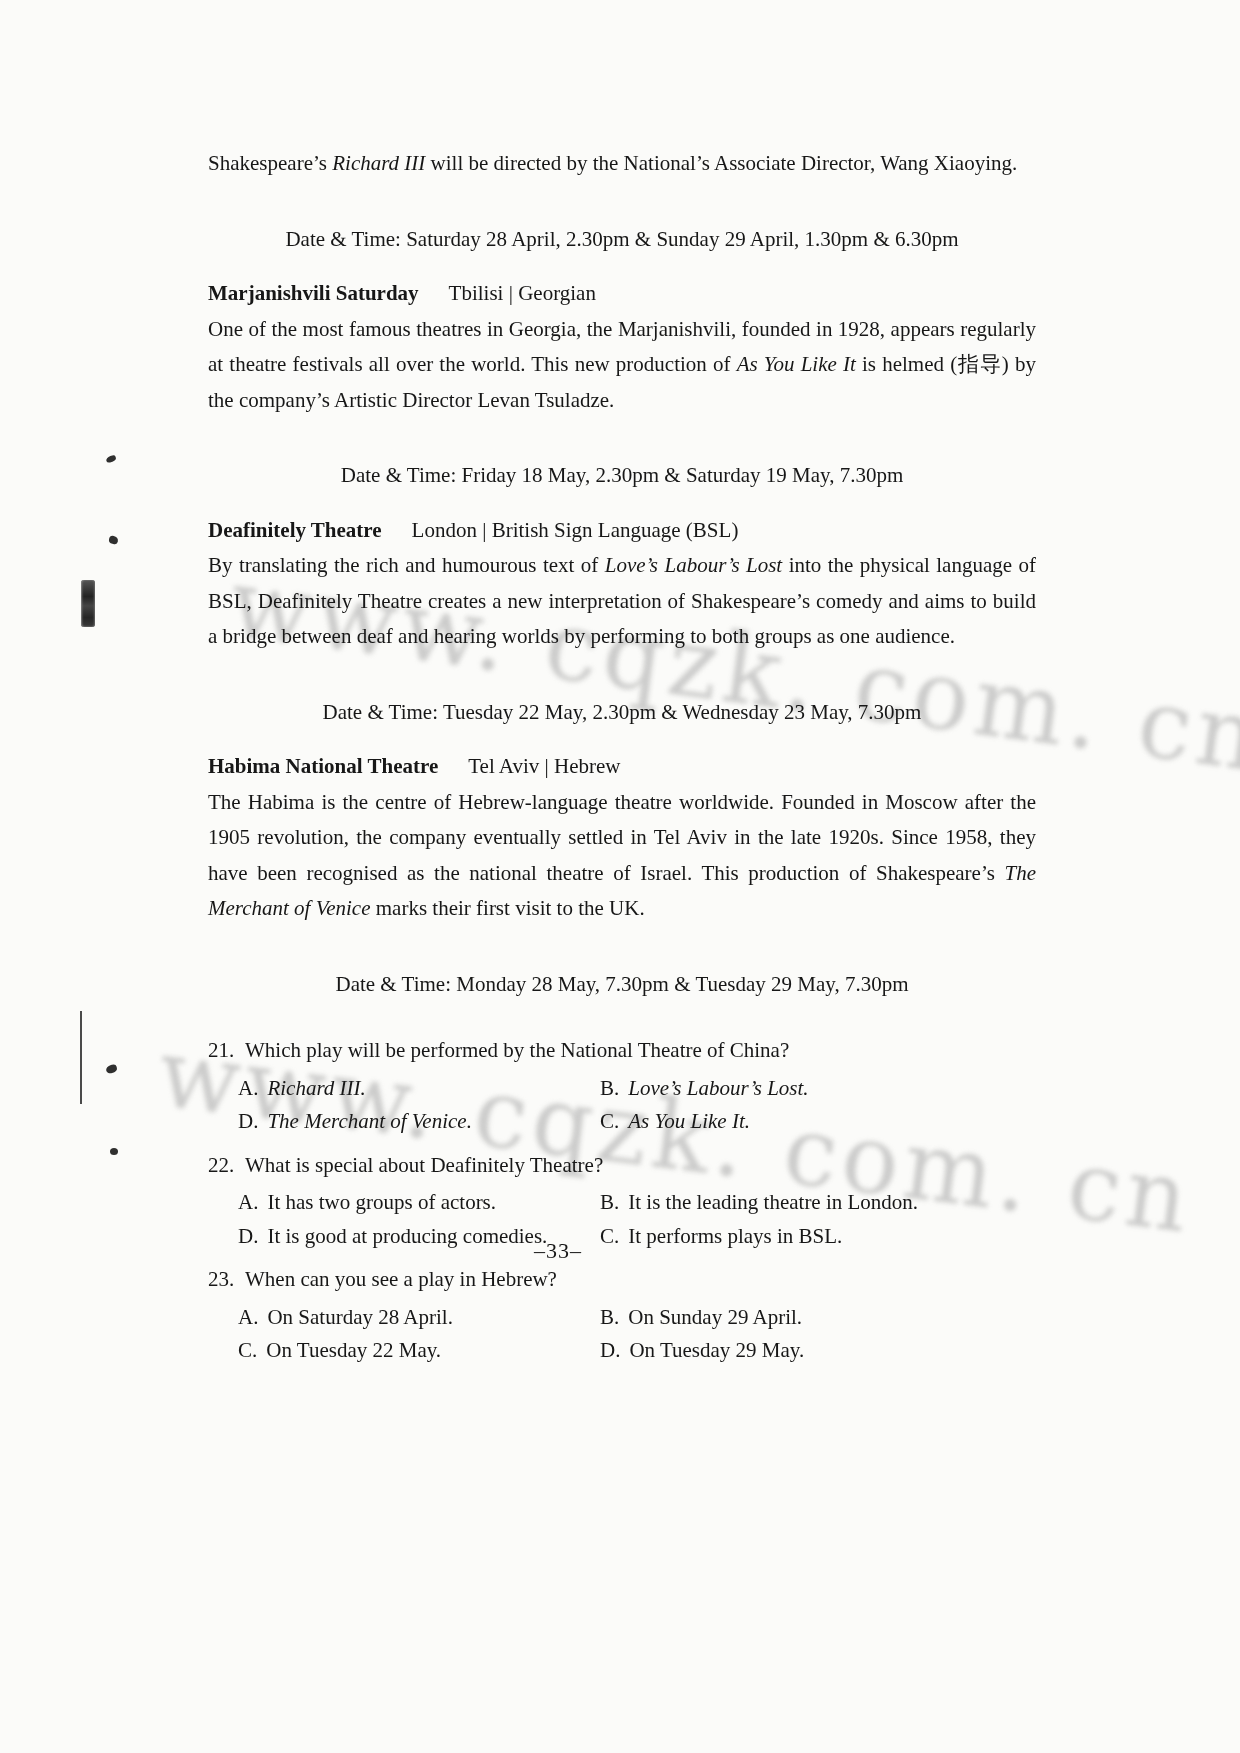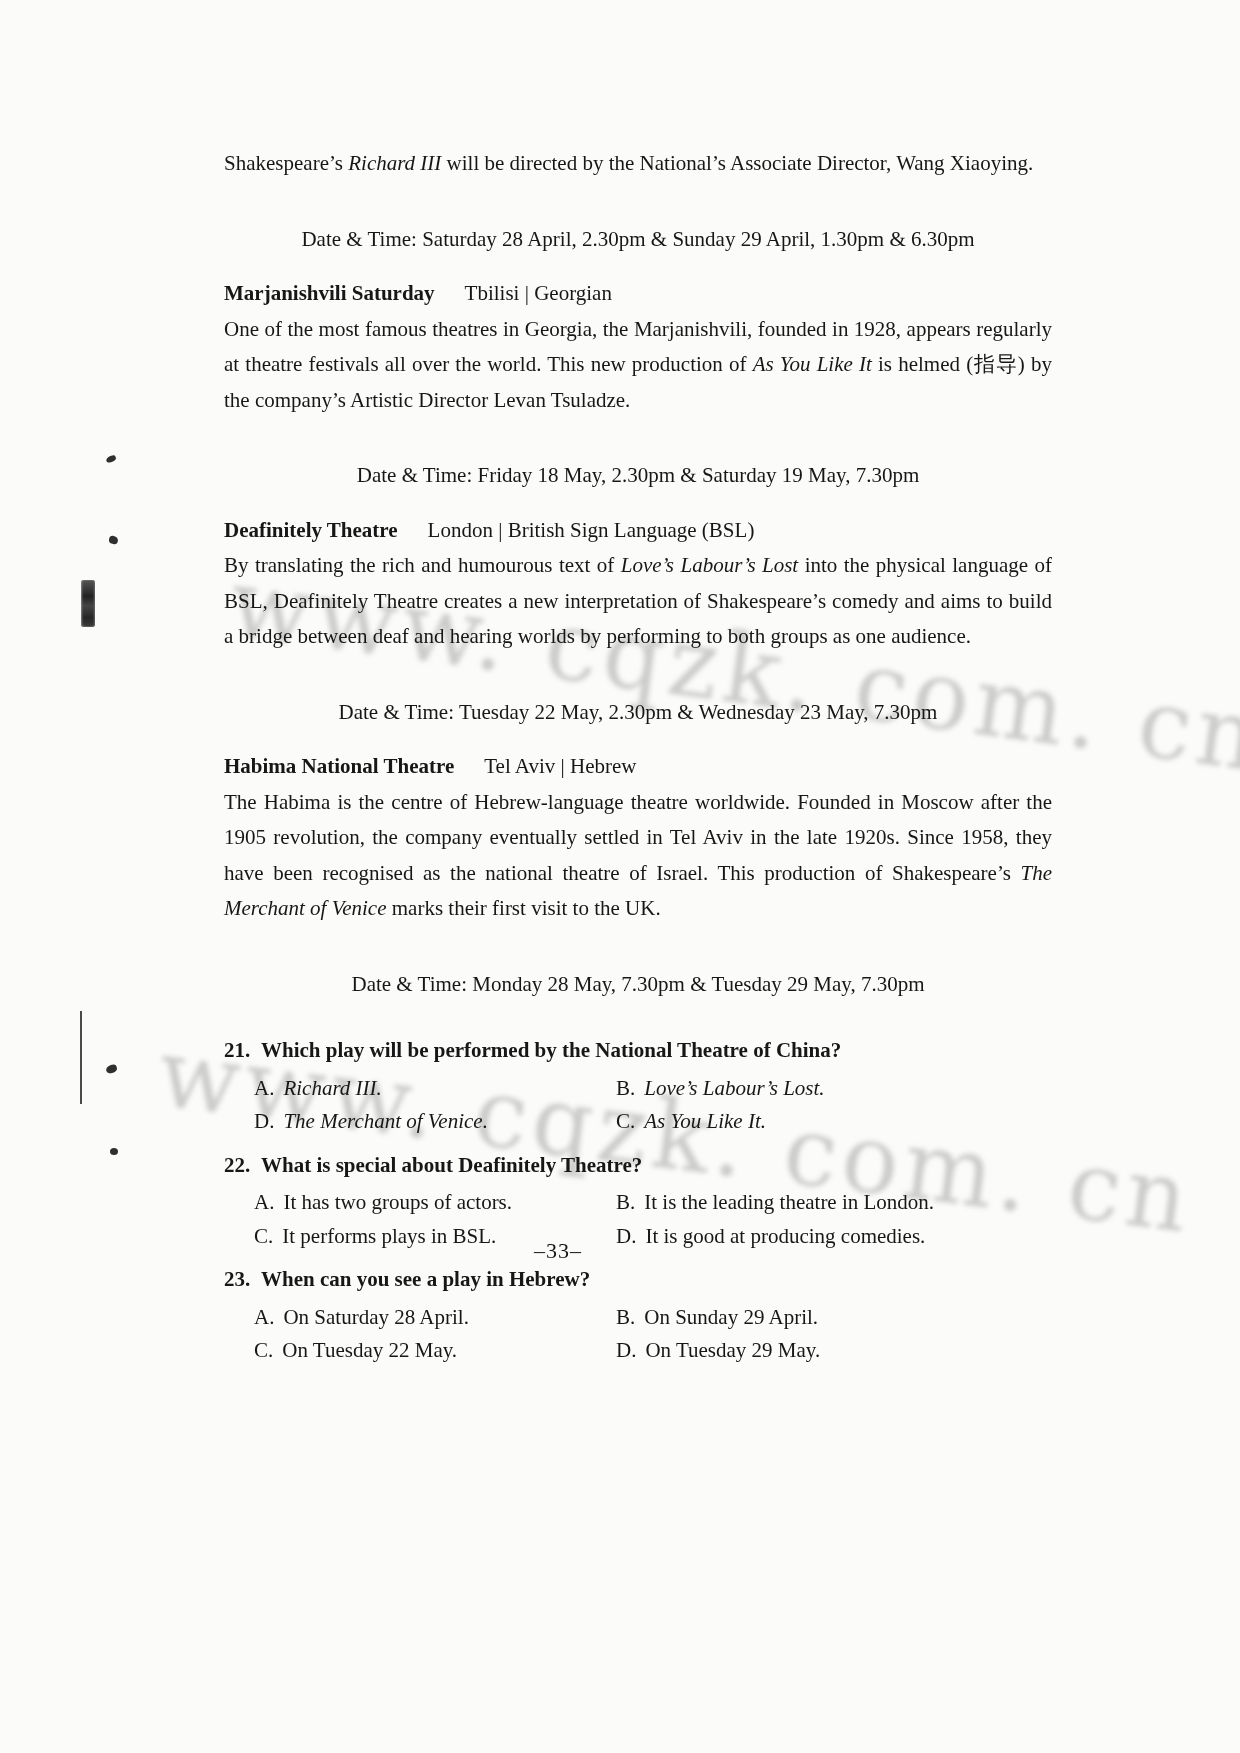--- a/index.html
+++ b/index.html
@@ -45,41 +45,41 @@
     background: linear-gradient(180deg, #555 0%, #222 35%, #444 55%, #262626 80%, #3a3a3a 100%);
     box-shadow: inset 1px 0 2px #888, inset -1px 0 2px #666;
   }
   .vline { left: 80px; top: 1011px; width: 2px; height: 93px; background: #4a4a4a; }
   .dot-c { left: 106px; top: 1065px; width: 11px; height: 8px; border-radius: 60% 40% 50% 50%; transform: rotate(-15deg); }
   .dot-d { left: 110px; top: 1148px; width: 8px;  height: 7px; border-radius: 50%; }
 
   
   .content {
     position: absolute;
-    left: 224px;
+    left: 208px;
     top: 146px;
     width: 828px;
     font-size: 21px;
     line-height: 35.5px;
     z-index: 3;
   }
   p { margin: 0; }
   .body-par { text-align: justify; }
   .dateline { text-align: center; margin-top: 40px; }
 
   .section { margin-top: 19px; }
   .section-heading { margin: 0; font-size: 21px; }
   .theatre-name { font-weight: bold; }
   .loc { margin-left: 30px; }
   .italic { font-style: italic; text-align: center; }
 
   
   .questions { margin-top: 31px; }
   .question { margin-top: 9px; }
-  .q-line { display: flex; font-weight: bold; }
+  .q-line { display: flex; }
   .q-num { flex: 0 0 37px; }
   .options {
     display: grid;
     grid-template-columns: 362px 1fr;
     padding-left: 30px;
     margin-top: 3px;
   }
   .option { line-height: 33.5px; }
   .opt-label { margin-right: 9px; }
 
@@ -149,22 +149,22 @@
       </div>
 
       <div class="question">
         <div class="q-line">
           <span class="q-num">22.</span>
           <span>What is special about Deafinitely Theatre?</span>
         </div>
         <div class="options">
           <div class="option"><span class="opt-label">A.</span><span>It has two groups of actors.</span></div>
           <div class="option"><span class="opt-label">B.</span><span>It is the leading theatre in London.</span></div>
+          <div class="option"><span class="opt-label">D.</span><span>It is good at producing comedies.</span></div>
           <div class="option"><span class="opt-label">C.</span><span>It performs plays in BSL.</span></div>
-          <div class="option"><span class="opt-label">D.</span><span>It is good at producing comedies.</span></div>
         </div>
       </div>
 
       <div class="question">
         <div class="q-line">
           <span class="q-num">23.</span>
           <span>When can you see a play in Hebrew?</span>
         </div>
         <div class="options">
           <div class="option"><span class="opt-label">A.</span><span>On Saturday 28 April.</span></div>

